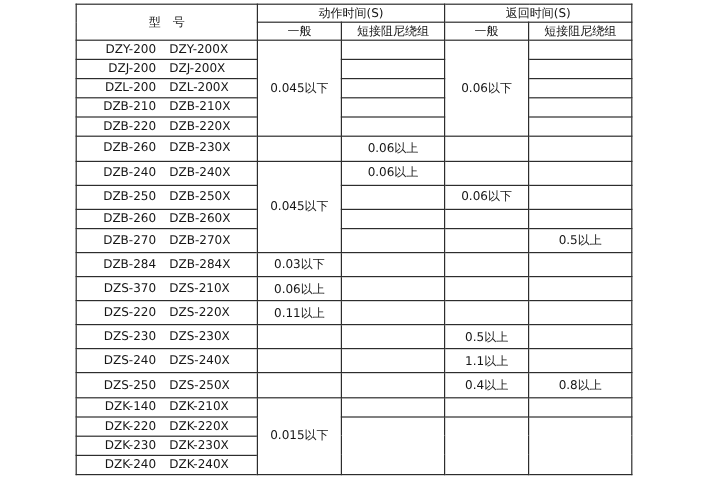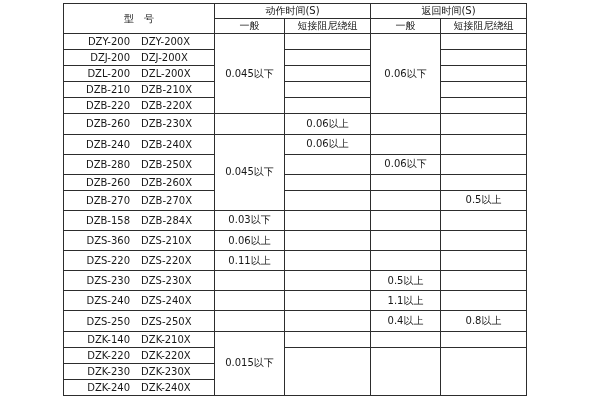--- a/index.html
+++ b/index.html
@@ -108,46 +108,46 @@
           <td></td>
         </tr>
         <tr>
           <td class="model"><span class="m1">DZB-240</span><span class="m2">DZB-240X</span></td>
           <td rowspan="4">0.045以下</td>
           <td>0.06以上</td>
           <td></td>
           <td></td>
         </tr>
         <tr>
-          <td class="model"><span class="m1">DZB-280</span><span class="m2">DZB-250X</span></td>
+          <td class="model"><span class="m1">DZB-250</span><span class="m2">DZB-250X</span></td>
           <td></td>
           <td>0.06以下</td>
           <td></td>
         </tr>
         <tr>
           <td class="model"><span class="m1">DZB-260</span><span class="m2">DZB-260X</span></td>
           <td></td>
           <td></td>
           <td></td>
         </tr>
         <tr>
           <td class="model"><span class="m1">DZB-270</span><span class="m2">DZB-270X</span></td>
           <td></td>
           <td></td>
           <td>0.5以上</td>
         </tr>
         <tr>
-          <td class="model"><span class="m1">DZB-158</span><span class="m2">DZB-284X</span></td>
+          <td class="model"><span class="m1">DZB-284</span><span class="m2">DZB-284X</span></td>
           <td>0.03以下</td>
           <td></td>
           <td></td>
           <td></td>
         </tr>
         <tr>
-          <td class="model"><span class="m1">DZS-360</span><span class="m2">DZS-210X</span></td>
+          <td class="model"><span class="m1">DZS-370</span><span class="m2">DZS-210X</span></td>
           <td>0.06以上</td>
           <td></td>
           <td></td>
           <td></td>
         </tr>
         <tr>
           <td class="model"><span class="m1">DZS-220</span><span class="m2">DZS-220X</span></td>
           <td>0.11以上</td>
           <td></td>
           <td></td>

